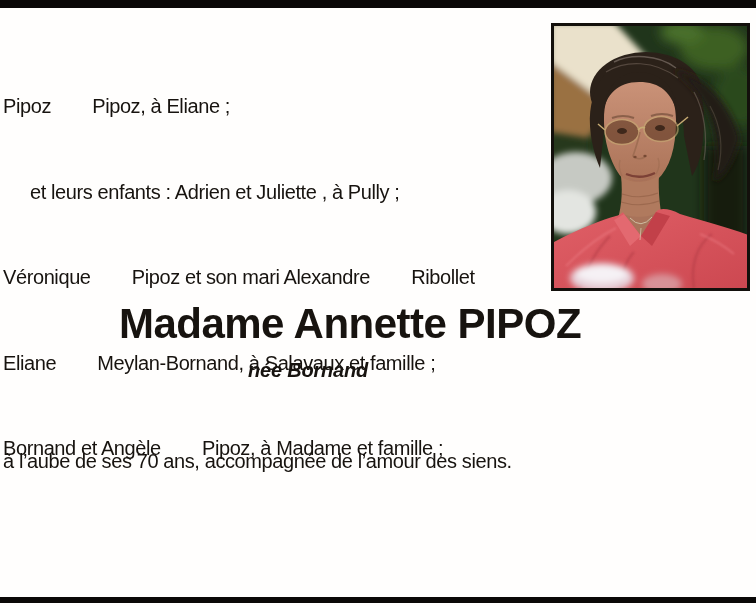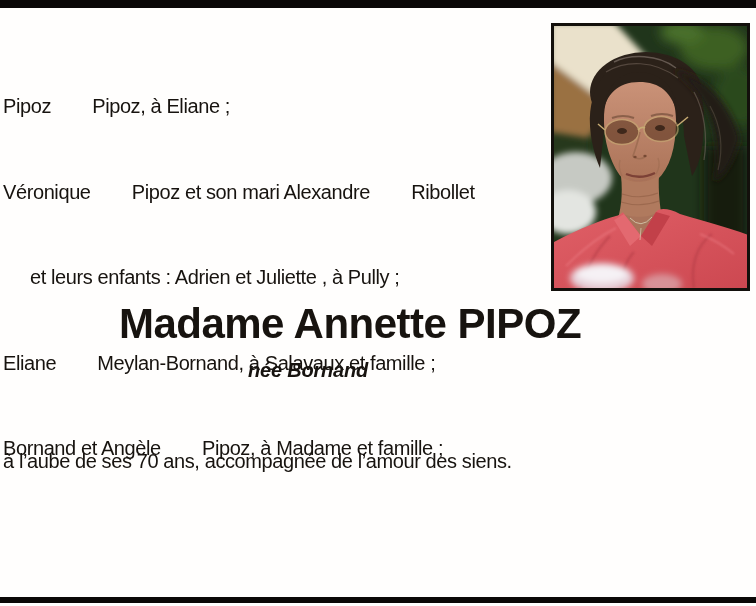--- a/index.html
+++ b/index.html
@@ -42,22 +42,22 @@
     white-space:pre;
   }
 </style>
 </head>
 <body>
 
 <div class="bar bar-top"></div>
 
 <div class="intro">
   <div class="line"><span>Pipoz </span><b>Pipoz</b><span>, à Eliane ;</span></div>
+  <div class="line indent"><span>et leurs enfants : Adrien et Juliette , à Pully ;</span></div>
   <div class="line"><span>Véronique </span><b>Pipoz</b><span> et son mari Alexandre </span><b>Ribollet</b></div>
-  <div class="line indent"><span>et leurs enfants : Adrien et Juliette , à Pully ;</span></div>
   <div class="line"><span>Eliane </span><b>Meylan-Bornand</b><span>, à Salavaux et famille ;</span></div>
   <div class="line"><span>Bornand et Angèle </span><b>Pipoz</b><span>, à Madame et famille ;</span></div>
   <div class="line"></div>
   
   
 </div>
 
 <div class="photo-frame">
   <svg width="193" height="262" viewBox="0 0 193 262" xmlns="http://www.w3.org/2000/svg">
     <defs>

